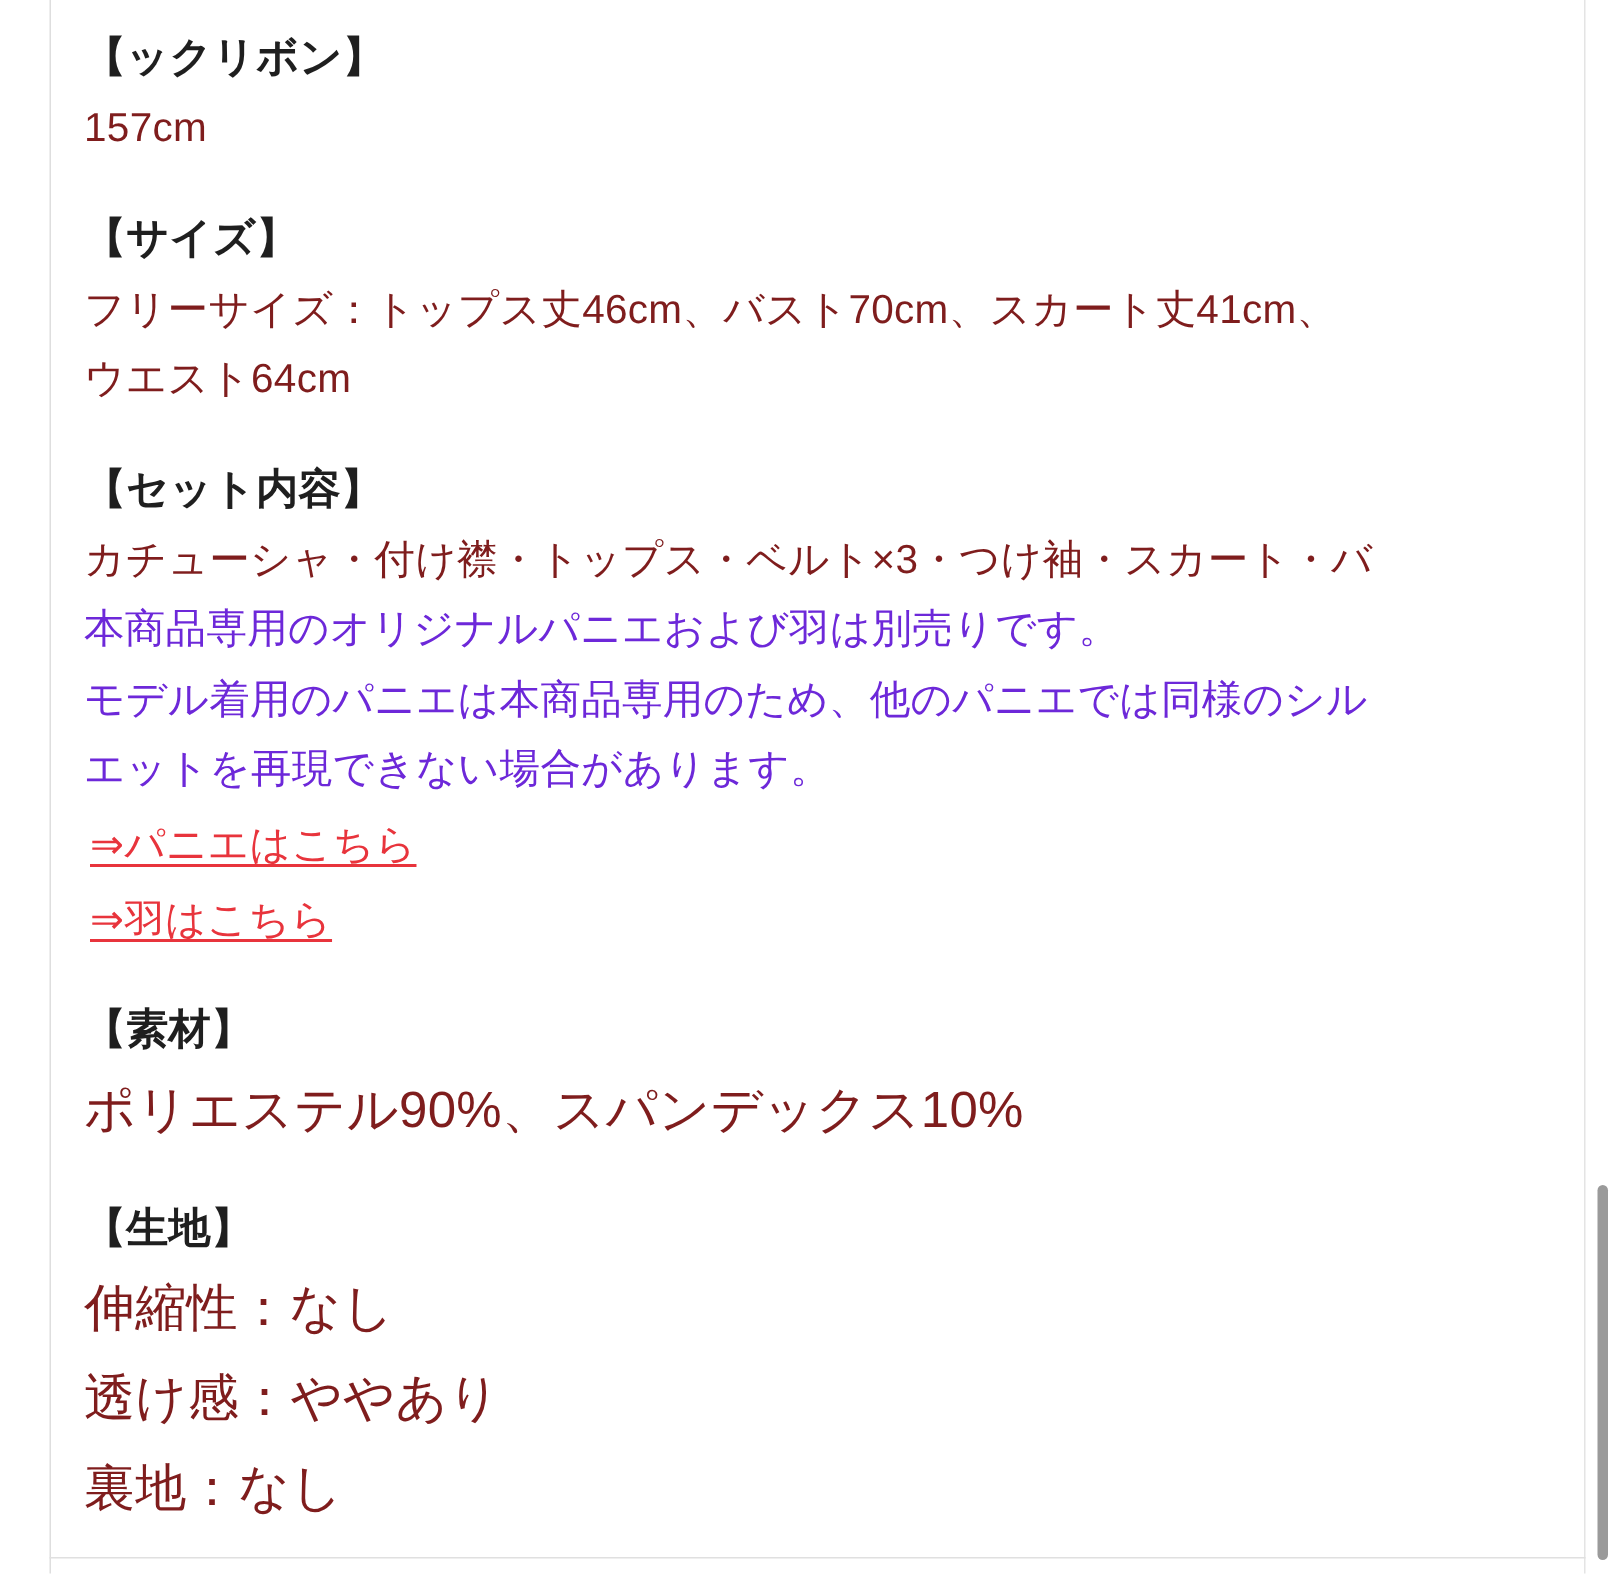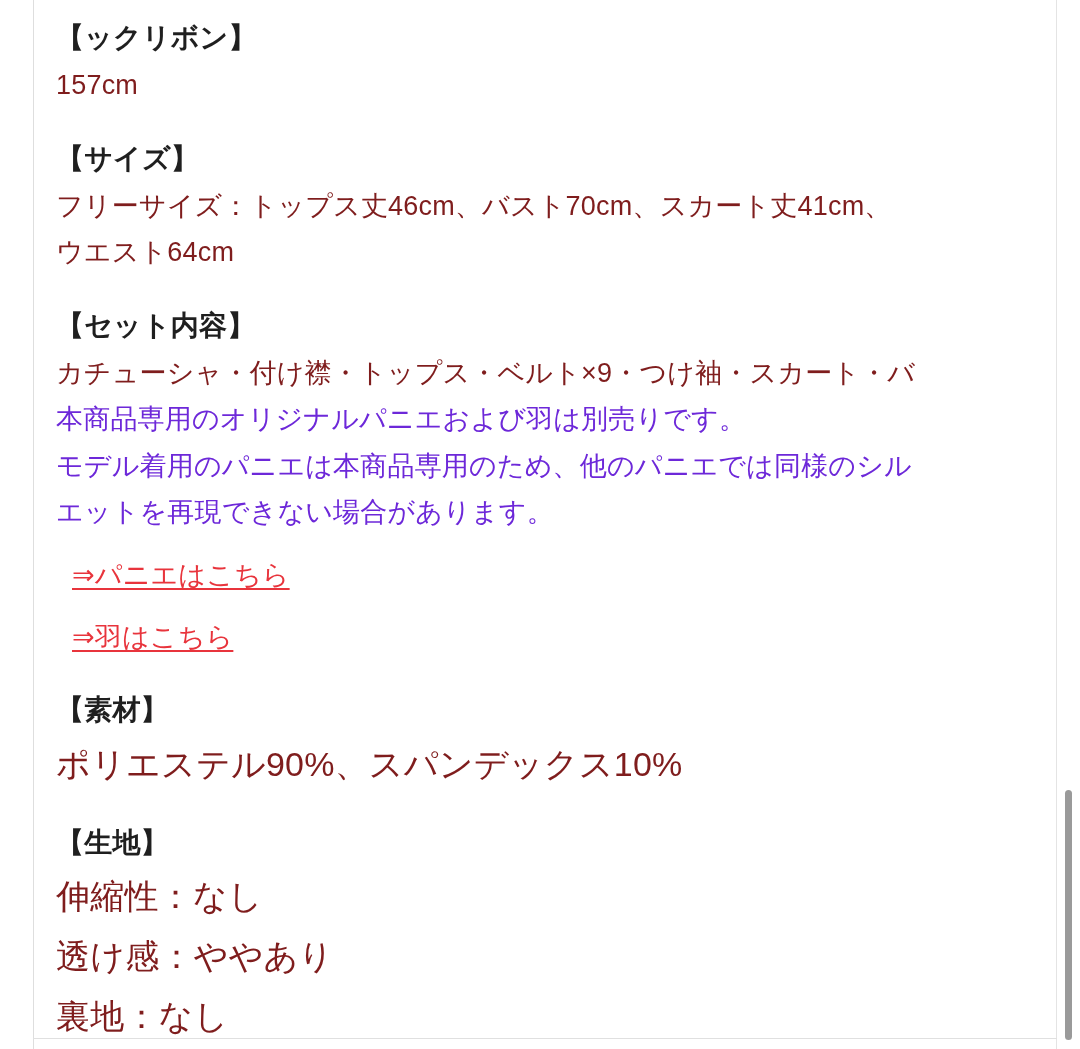--- a/index.html
+++ b/index.html
@@ -104,21 +104,21 @@
     display: inline-block;
     font-size: 27px;
     line-height: 1.72;
     letter-spacing: 0.2px;
     color: #e8343c;
     text-decoration: underline;
     text-underline-offset: 4px;
     cursor: pointer;
   }
   .tight {
-    margin: 16px;
+    margin: 4px;
   }
   .material-block .body-line,
   .fabric-block .body-line {
     font-size: 34px;
   }
   .fabric-block .body-line {
     line-height: 1.76;
   }
 </style>
 </head>
@@ -142,21 +142,21 @@
     </div>
 
     <div class="block">
       <p class="heading">【サイズ】</p>
       <p class="body-line">フリーサイズ：トップス丈46cm、バスト70cm、スカート丈41cm、</p>
       <p class="body-line">ウエスト64cm</p>
     </div>
 
     <div class="block">
       <p class="heading">【セット内容】</p>
-      <p class="body-line">カチューシャ・付け襟・トップス・ベルト×9・つけ袖・スカート・バ</p>
+      <p class="body-line">カチューシャ・付け襟・トップス・ベルト×3・つけ袖・スカート・バ</p>
       <p class="note">本商品専用のオリジナルパニエおよび羽は別売りです。</p>
       <p class="note">モデル着用のパニエは本商品専用のため、他のパニエでは同様のシル</p>
       <p class="note">エットを再現できない場合があります。</p>
       <p class="tight"><a class="link">⇒パニエはこちら</a></p>
       <p class="tight"><a class="link">⇒羽はこちら</a></p>
     </div>
 
     <div class="block material-block">
       <p class="heading">【素材】</p>
       <p class="body-line">ポリエステル90%、スパンデックス10%</p>

